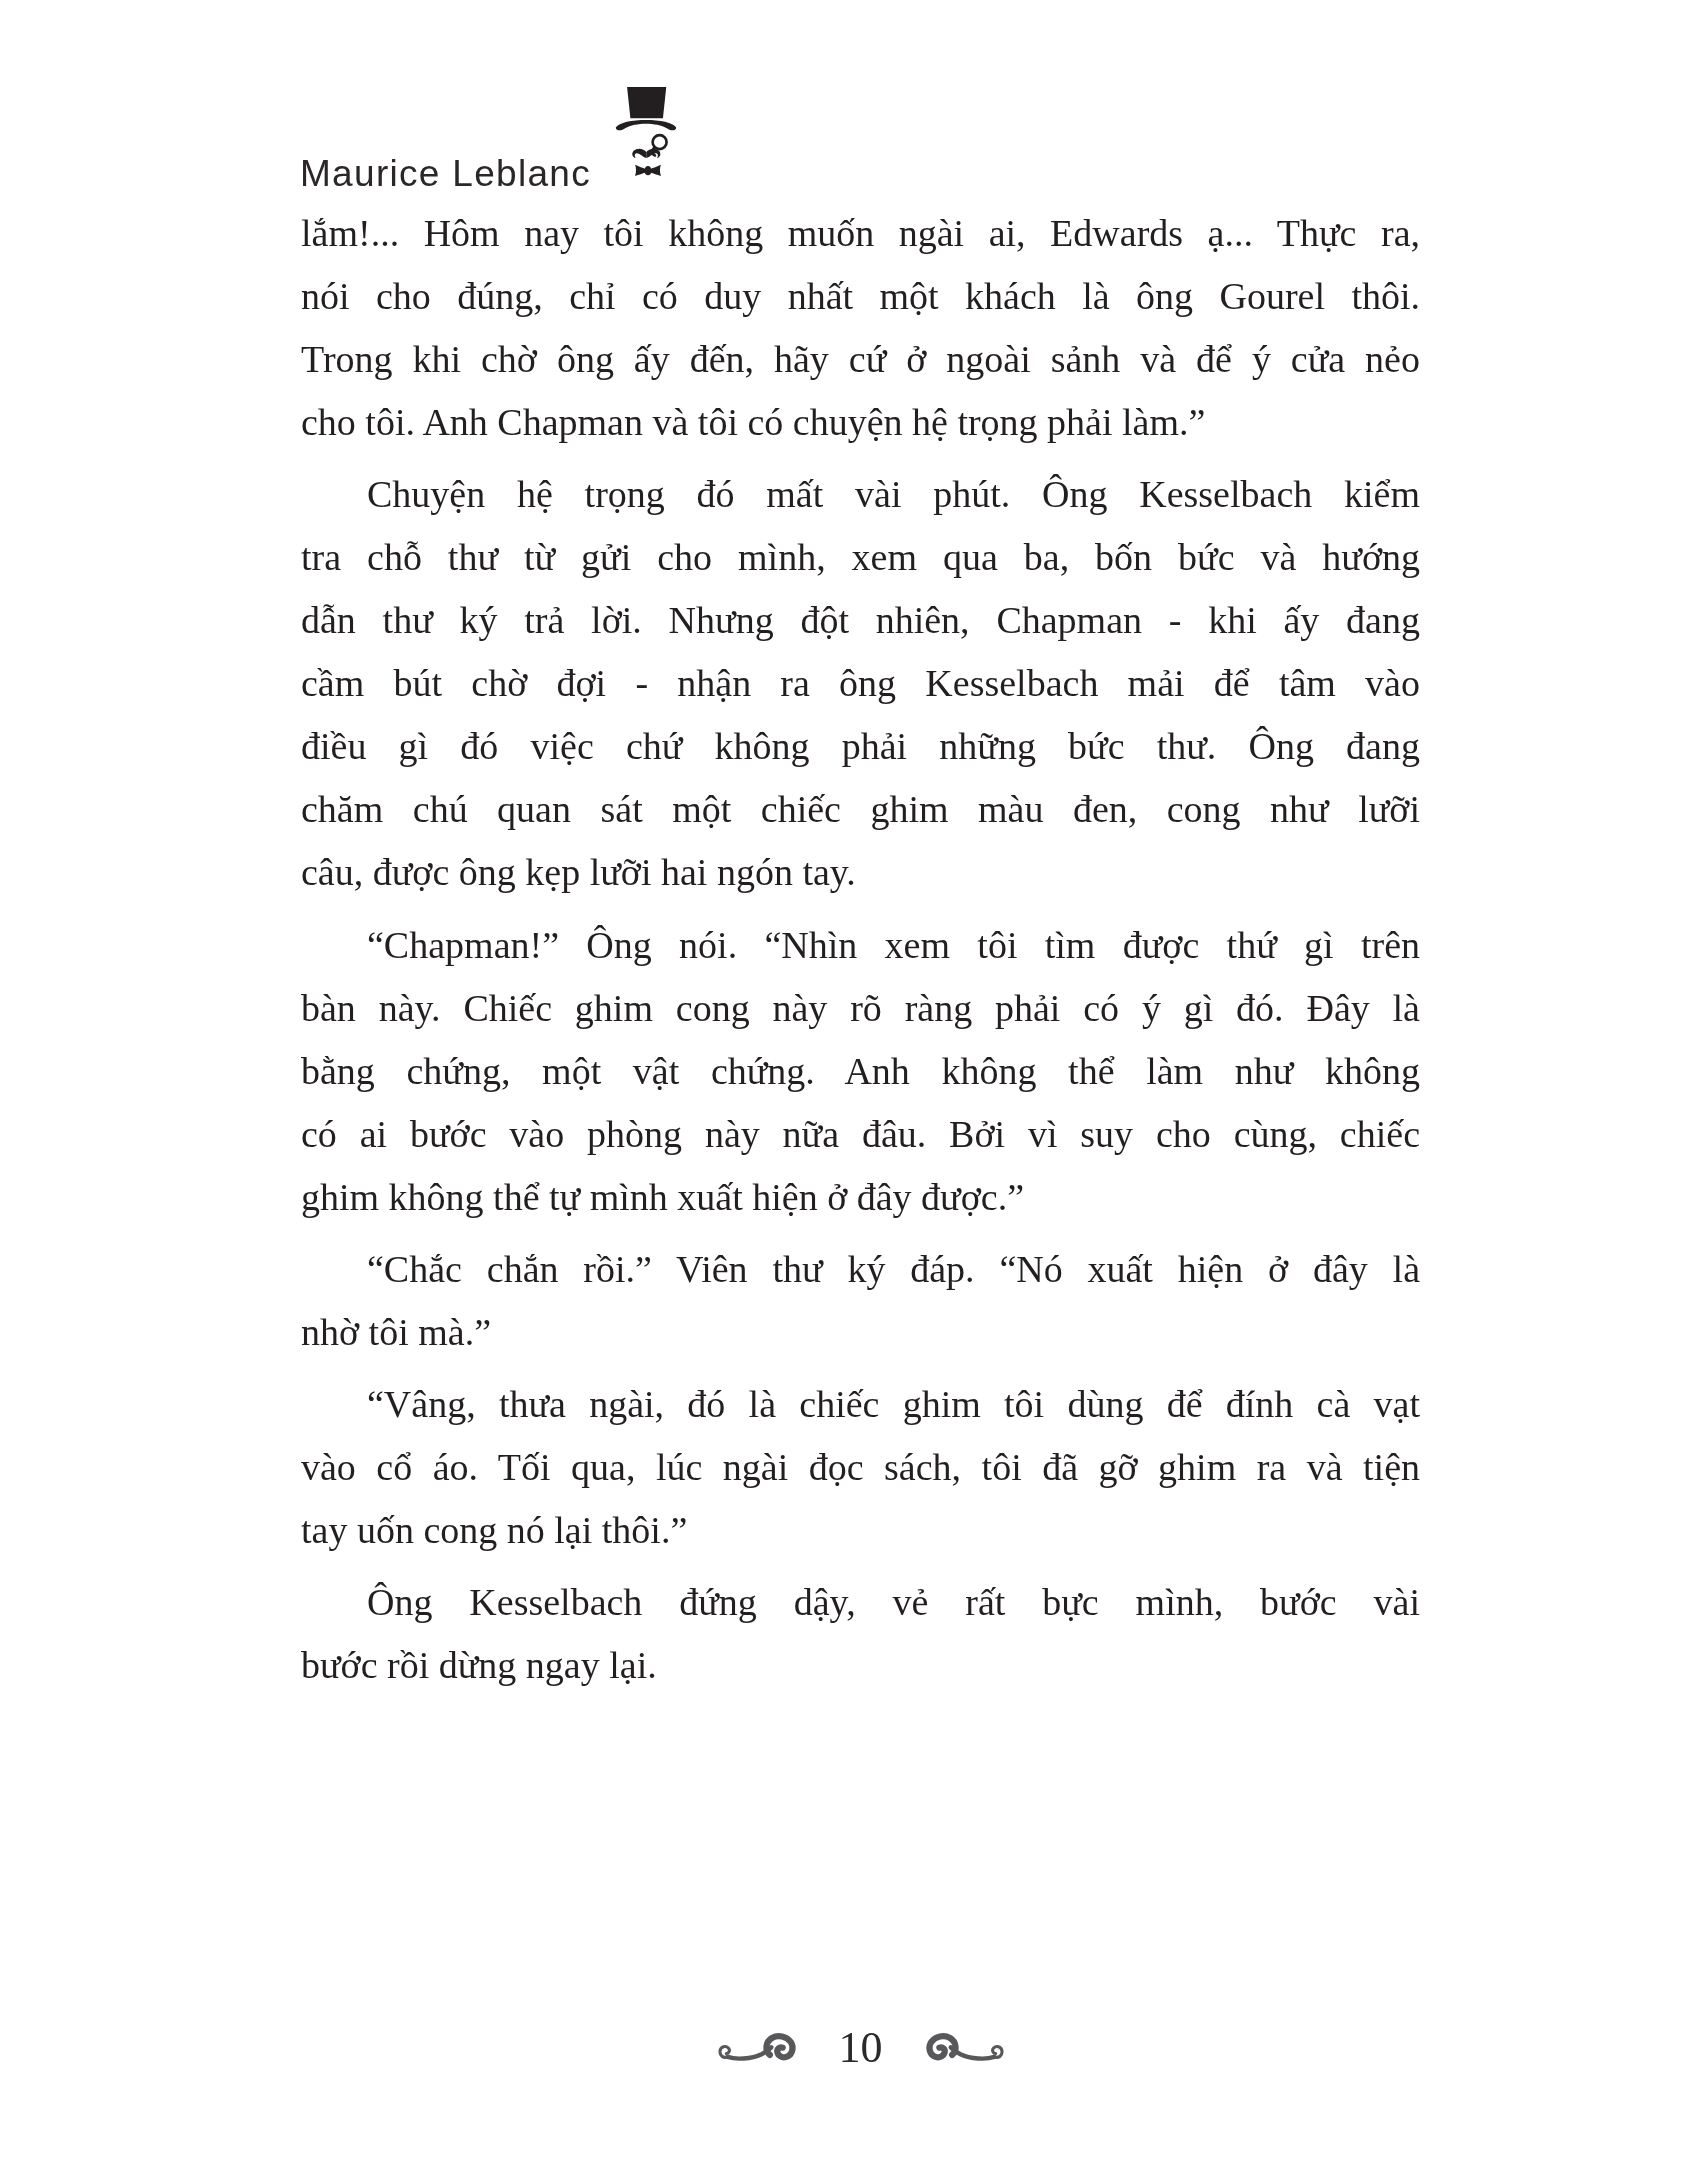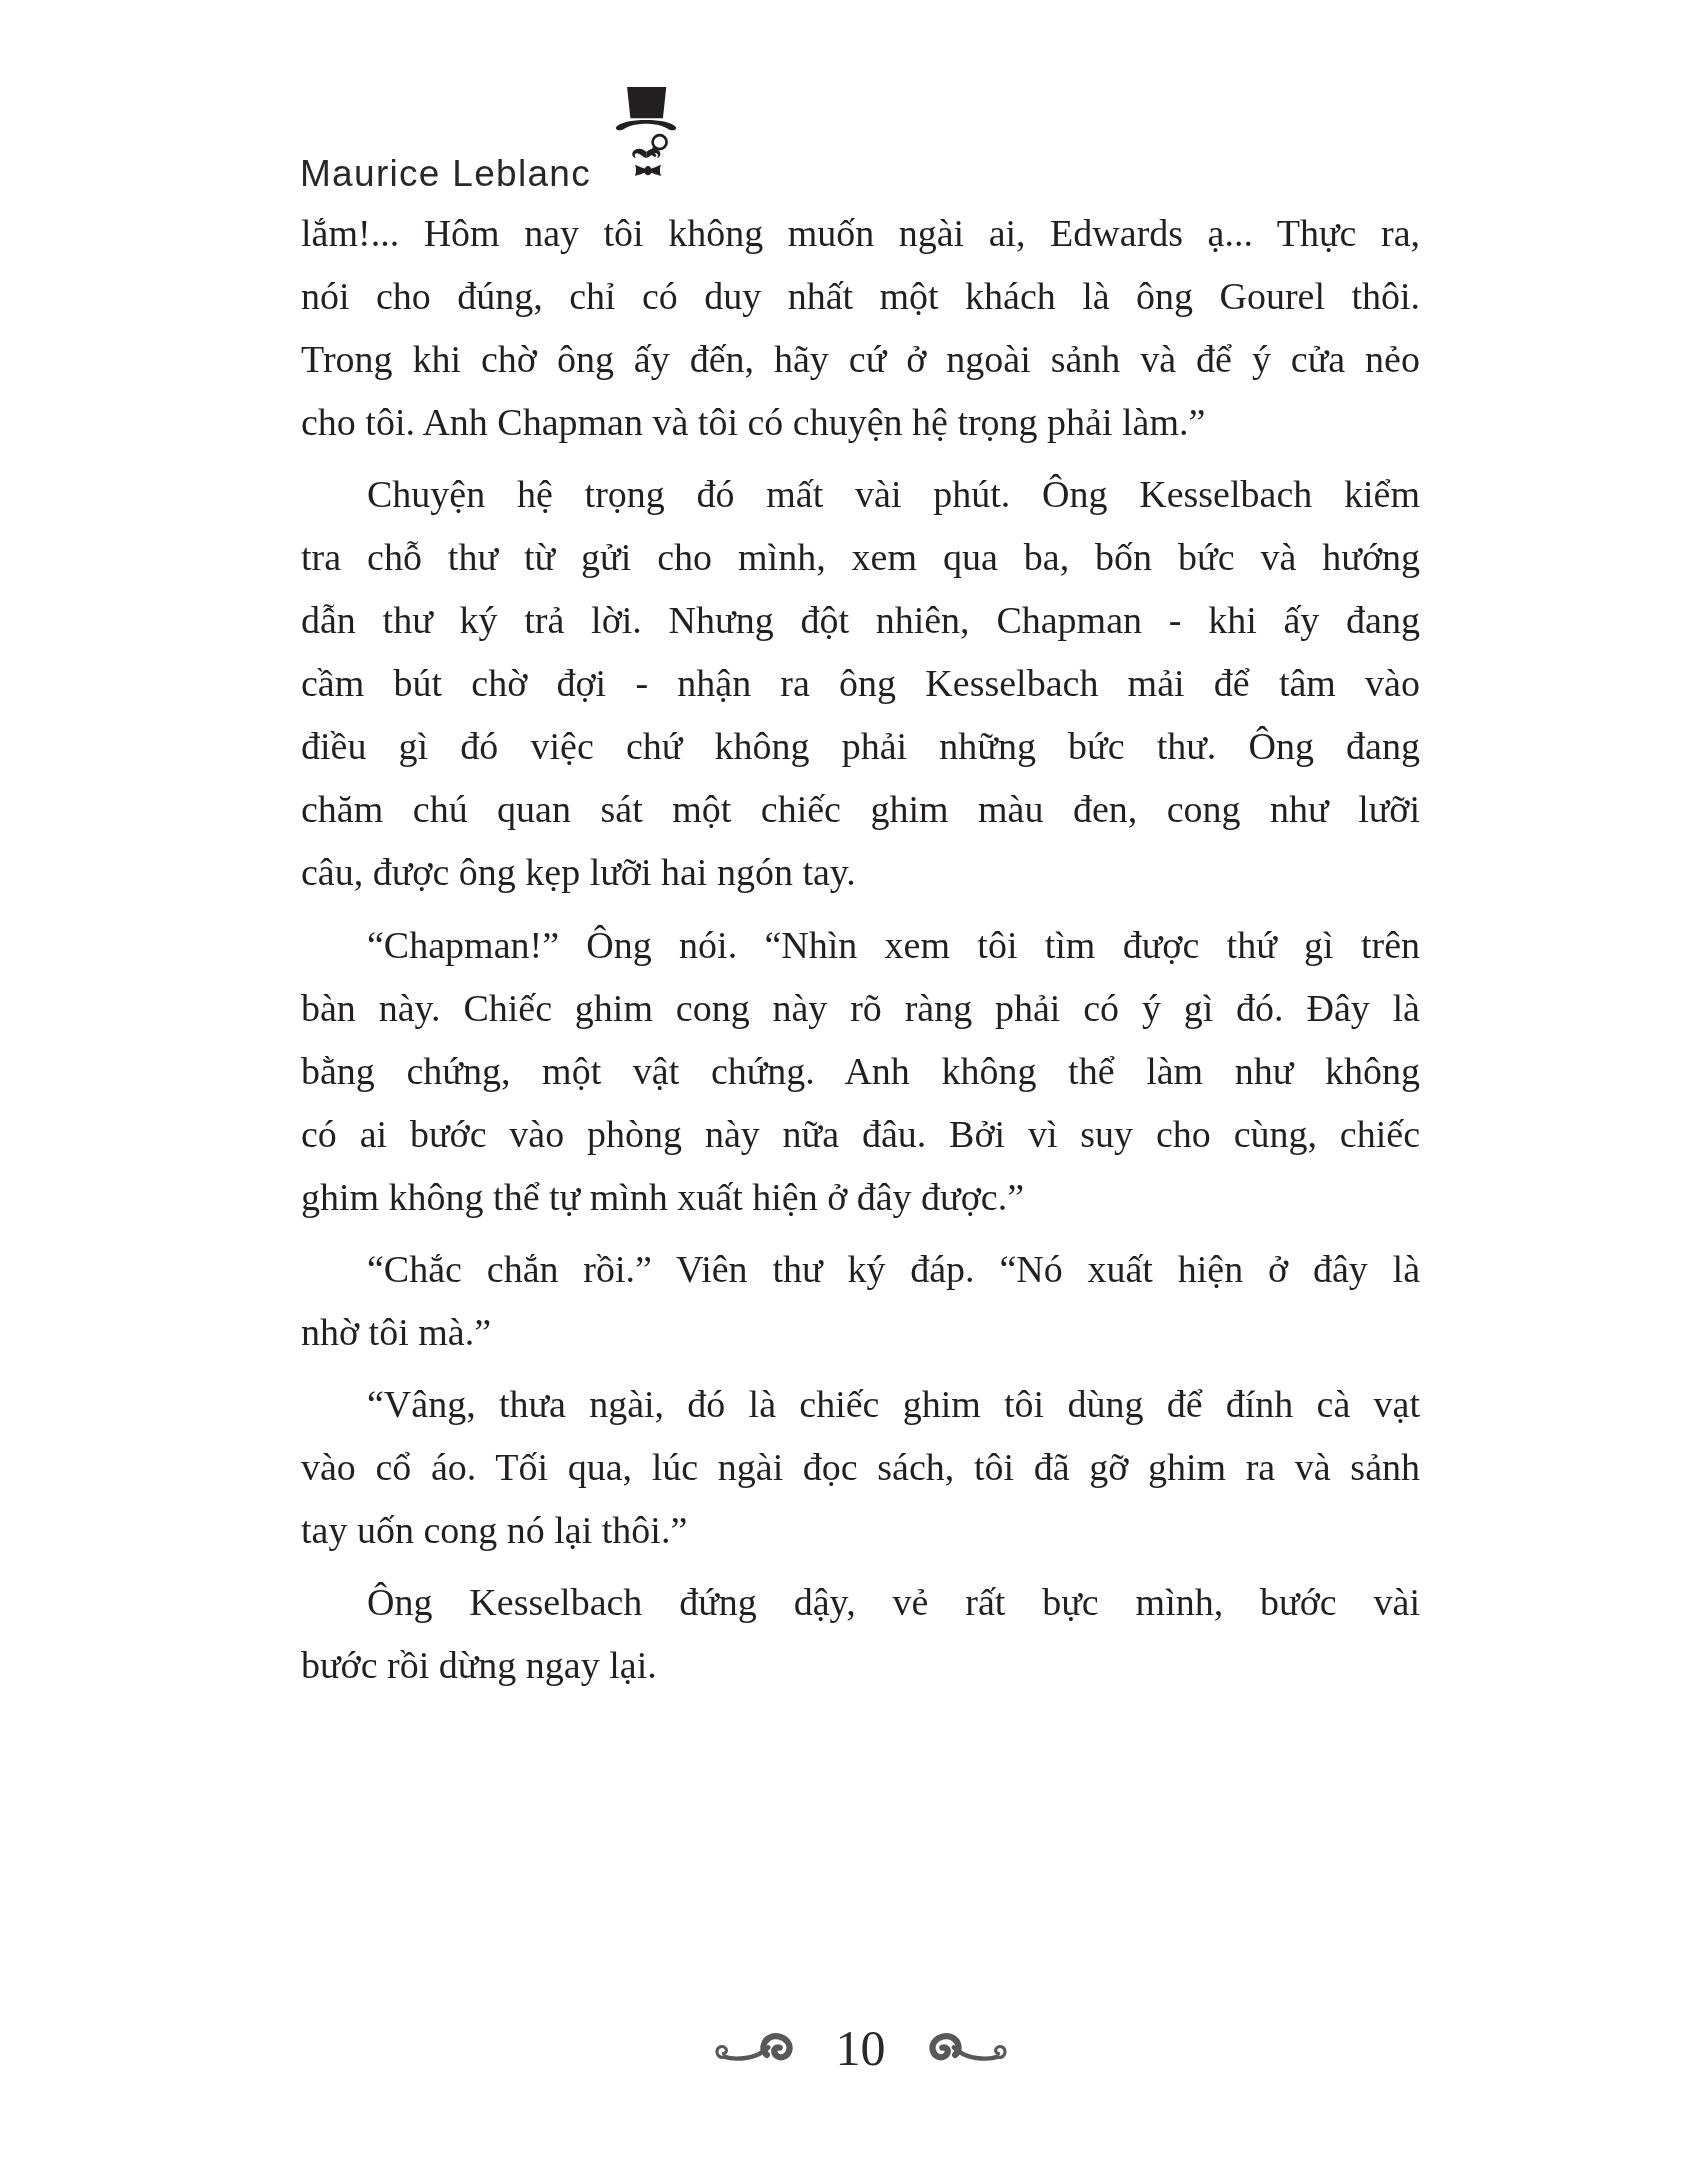--- a/index.html
+++ b/index.html
@@ -45,21 +45,21 @@
   .line.first{text-indent:66px;}
   
   .footer{
     position:absolute;left:301px;top:2028px;width:1119px;height:40px;
     display:flex;align-items:center;justify-content:center;gap:38px;
   }
   .flourish{width:83px;height:32px;color:var(--flourish);}
   .flourish svg{width:100%;height:100%;display:block;}
   .flourish.mirror svg{transform:scaleX(-1);}
   .page-number{
-    font-size:50px;color:#2a2a2a;line-height:40px;
+    font-size:44px;color:#2a2a2a;line-height:40px;
   }
 </style>
 </head>
 <body>
 
 <div class="page">
 
   <div>
     <span class="header-author">Maurice Leblanc</span>
     <span class="header-logo">
@@ -104,21 +104,21 @@
         <div class="line justify">bằng chứng, một vật chứng. Anh không thể làm như không</div>
         <div class="line justify">có ai bước vào phòng này nữa đâu. Bởi vì suy cho cùng, chiếc</div>
         <div class="line">ghim không thể tự mình xuất hiện ở đây được.”</div>
       </div>
       <div class="paragraph">
         <div class="line first justify">“Chắc chắn rồi.” Viên thư ký đáp. “Nó xuất hiện ở đây là</div>
         <div class="line">nhờ tôi mà.”</div>
       </div>
       <div class="paragraph">
         <div class="line first justify">“Vâng, thưa ngài, đó là chiếc ghim tôi dùng để đính cà vạt</div>
-        <div class="line justify">vào cổ áo. Tối qua, lúc ngài đọc sách, tôi đã gỡ ghim ra và sảnh</div>
+        <div class="line justify">vào cổ áo. Tối qua, lúc ngài đọc sách, tôi đã gỡ ghim ra và tiện</div>
         <div class="line">tay uốn cong nó lại thôi.”</div>
       </div>
       <div class="paragraph">
         <div class="line first justify">Ông Kesselbach đứng dậy, vẻ rất bực mình, bước vài</div>
         <div class="line">bước rồi dừng ngay lại.</div>
       </div>
     </main>
 
   <div class="footer">
     <span class="flourish">

